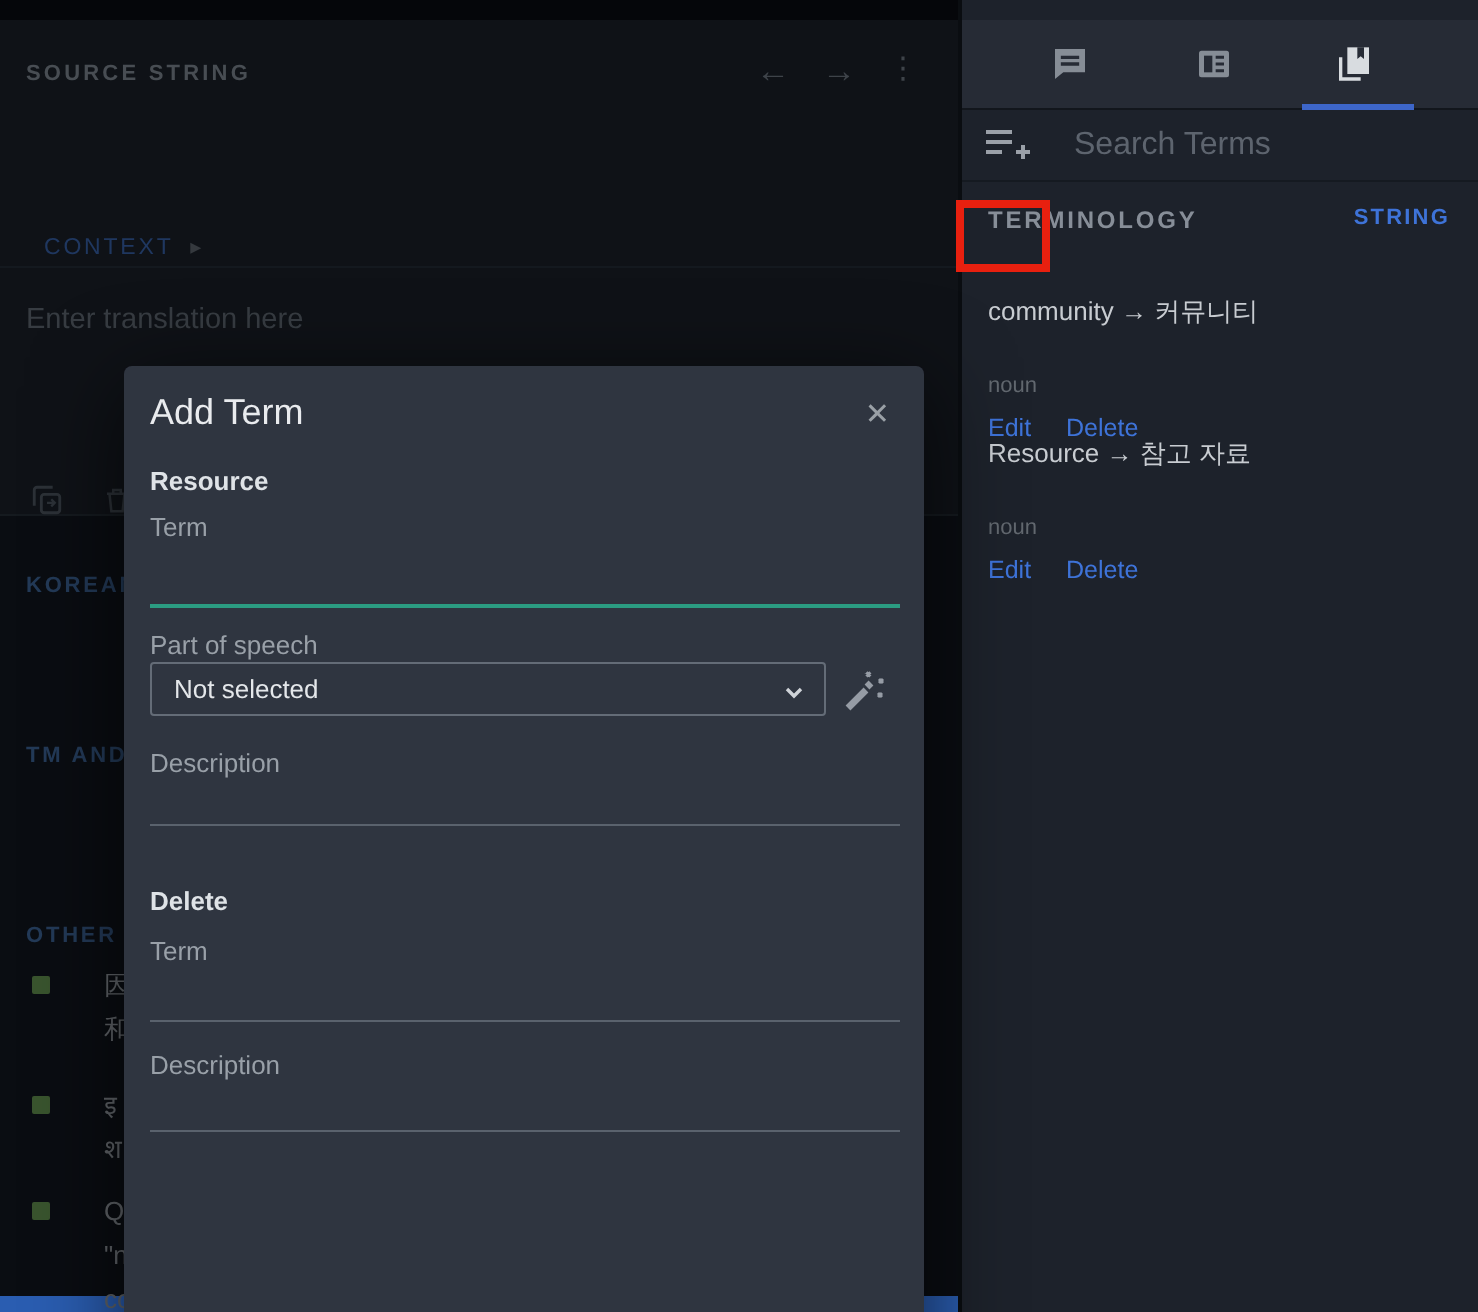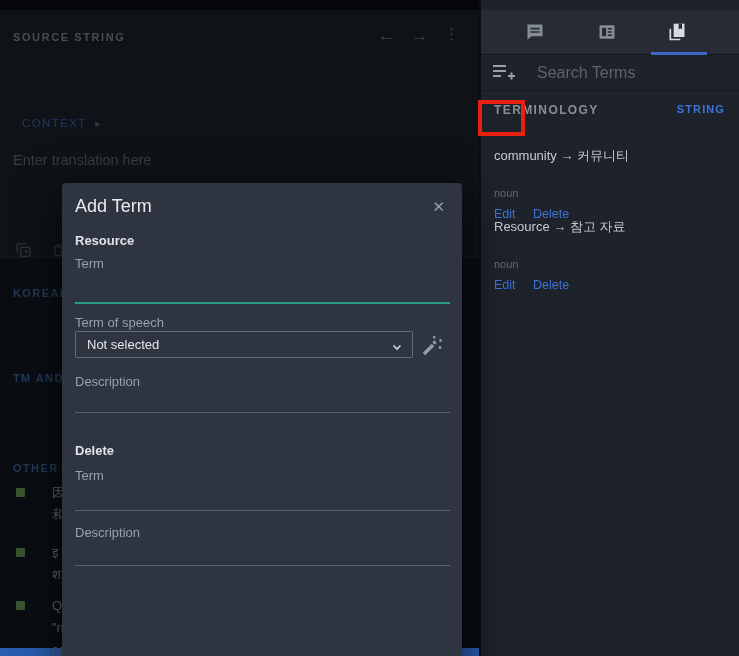--- a/index.html
+++ b/index.html
@@ -235,21 +235,21 @@
   <div class="panel-vline"></div>
 
   <div class="modal">
     <div class="m-title">Add Term</div>
     <div class="m-close">✕</div>
 
     <div class="m-sec m-english">Resource</div>
     <div class="m-lbl m-term-en">Term</div>
     <div class="m-line-green g-under"></div>
 
-    <div class="m-lbl m-pos-lbl">Term of speech</div>
+    <div class="m-lbl m-pos-lbl">Part of speech</div>
     <div class="dropdown">
       <span class="dd-value">Not selected</span>
       <span class="dd-chev">
         <svg width="12" height="12" viewBox="0 0 24 24" fill="none" stroke="#cfd3d8" stroke-width="3.4">
           <path d="M5 9l7 7 7-7"></path>
         </svg>
       </span>
     </div>
     <div class="wand-btn">
       <svg width="24" height="24" viewBox="0 0 24 24" fill="none" stroke="#969ca5" stroke-width="2">

